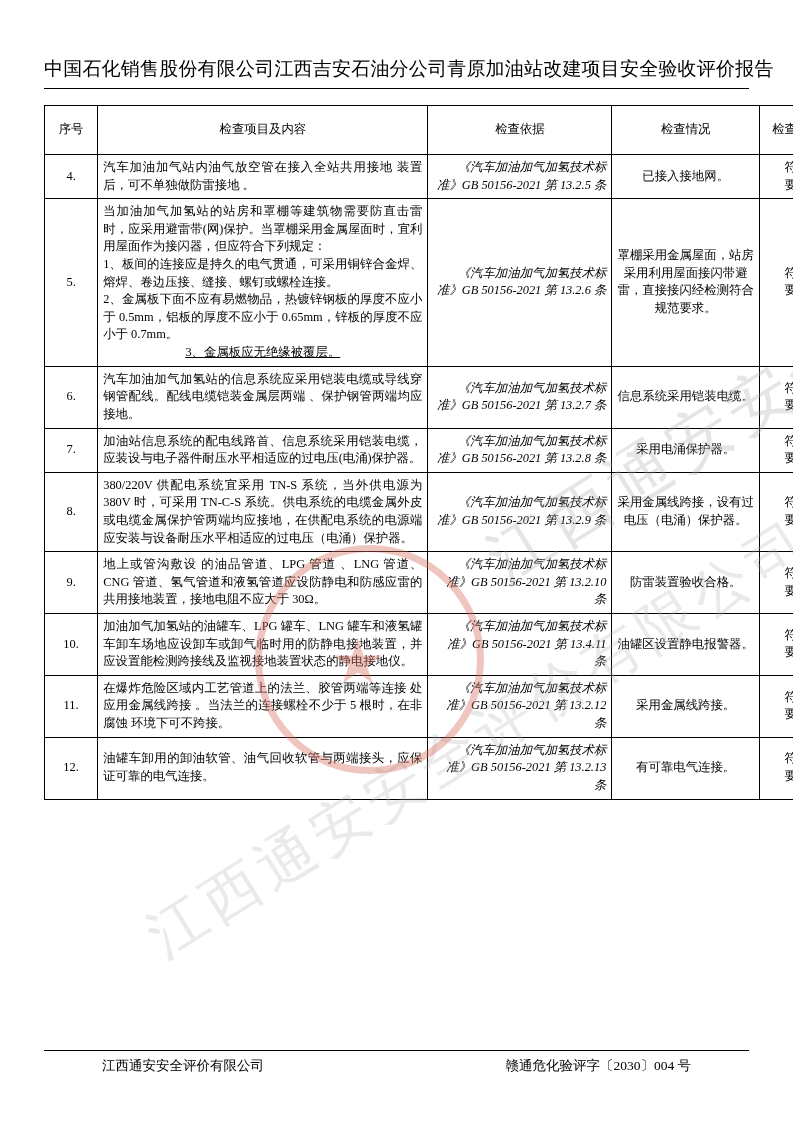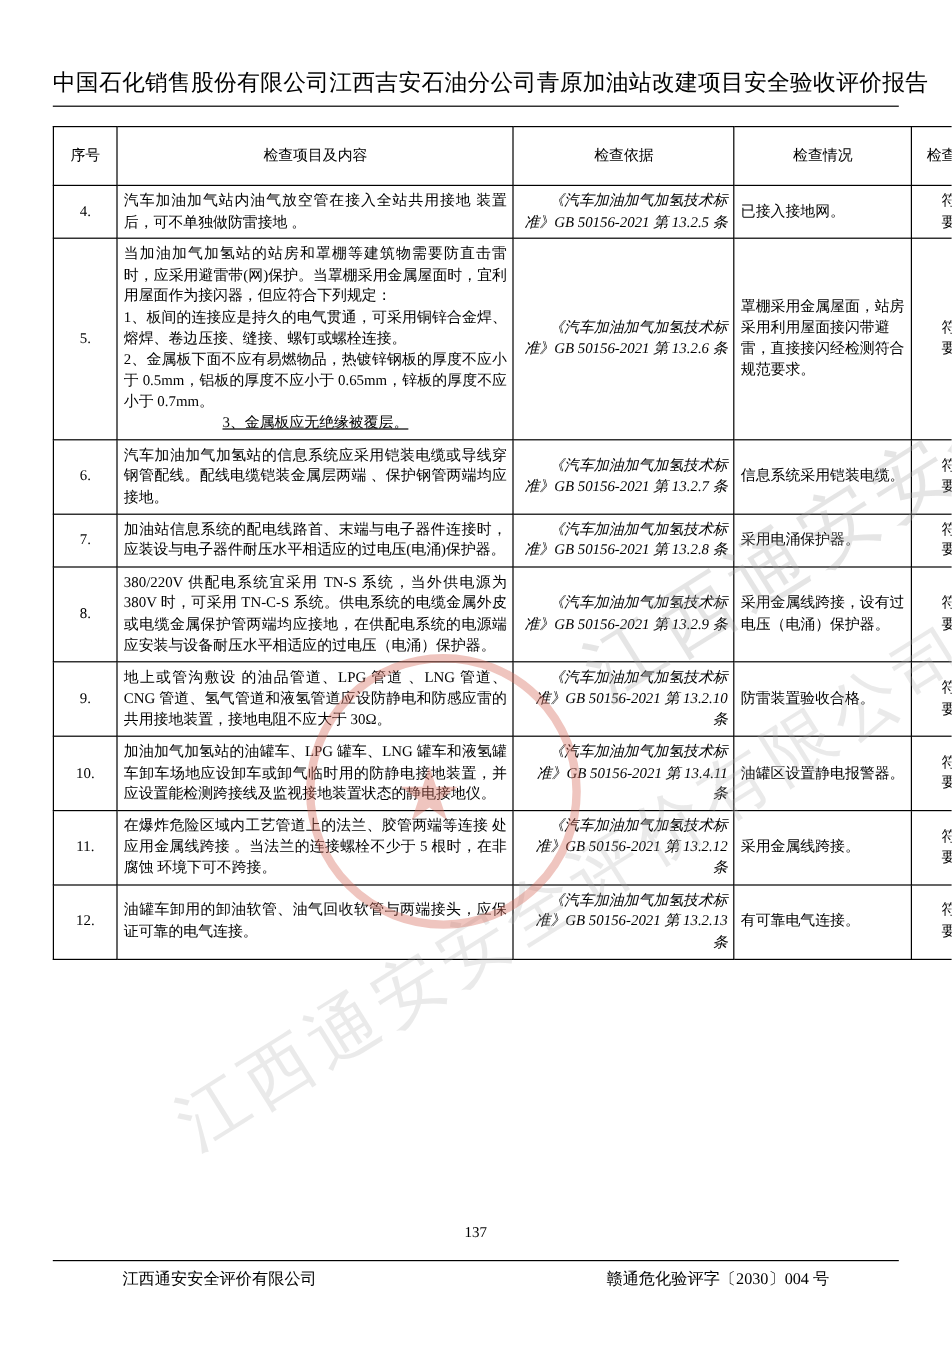--- a/index.html
+++ b/index.html
@@ -68,21 +68,21 @@
     text-justify: inter-ideograph;
   }
   td.item .ctr { text-align: center; text-decoration: underline; }
   td.basis {
     text-align: right;
     font-size: 12.2px;
     line-height: 1.45;
     font-style: italic;
   }
   td.status {
-    text-align: left;
+    text-align: center;
     font-size: 12.4px;
     line-height: 1.45;
   }
   td.result {
     text-align: center;
     font-size: 12.4px;
     line-height: 1.45;
   }
   .result-two {
     display: block;
@@ -228,21 +228,21 @@
           <td class="basis">《汽车加油加气加氢技术标准》GB 50156-2021 第 13.2.7 条</td>
           <td class="status">信息系统采用铠装电缆。</td>
           <td class="result">
             <span class="result-two">符合</span>
             <span class="result-two">要求</span>
           </td>
         </tr>
         <tr>
           <td class="no">7.</td>
           <td class="item">
-            <div>加油站信息系统的配电线路首、末端与电子器件连接时，应装设与电子器件耐压水平相适应的过电压(电涌)保护器。</div>
+            <div>加油站信息系统的配电线路首、信息系统采用铠装电缆，应装设与电子器件耐压水平相适应的过电压(电涌)保护器。</div>
           </td>
           <td class="basis">《汽车加油加气加氢技术标准》GB 50156-2021 第 13.2.8 条</td>
           <td class="status">采用电涌保护器。</td>
           <td class="result">
             <span class="result-two">符合</span>
             <span class="result-two">要求</span>
           </td>
         </tr>
         <tr>
           <td class="no">8.</td>
@@ -300,21 +300,20 @@
           <td class="basis">《汽车加油加气加氢技术标准》GB 50156-2021 第 13.2.13 条</td>
           <td class="status">有可靠电气连接。</td>
           <td class="result">
             <span class="result-two">符合</span>
             <span class="result-two">要求</span>
           </td>
         </tr>
       </tbody>
   </table>
 
-  <div class="page-number">137</div>
 
   <div class="footer">
     <div class="footer-rule"></div>
     <div class="footer-row">
       <span>江西通安安全评价有限公司</span>
       <span>赣通危化验评字〔2030〕004 号</span>
     </div>
   </div>
 </div>
 

